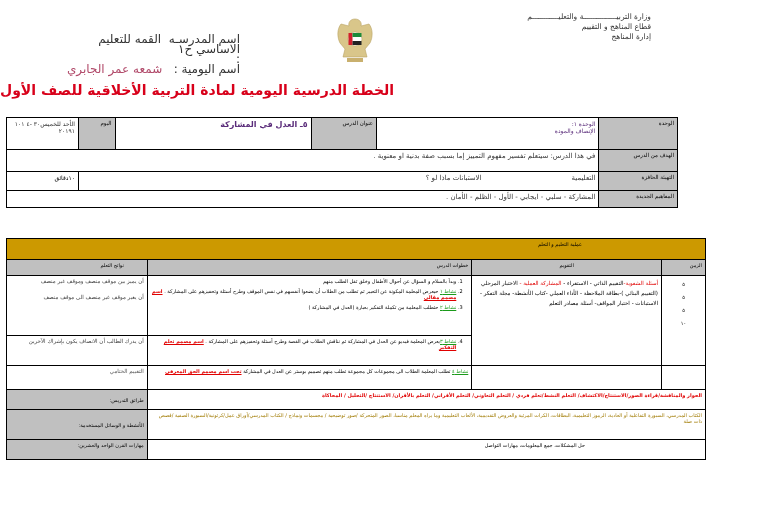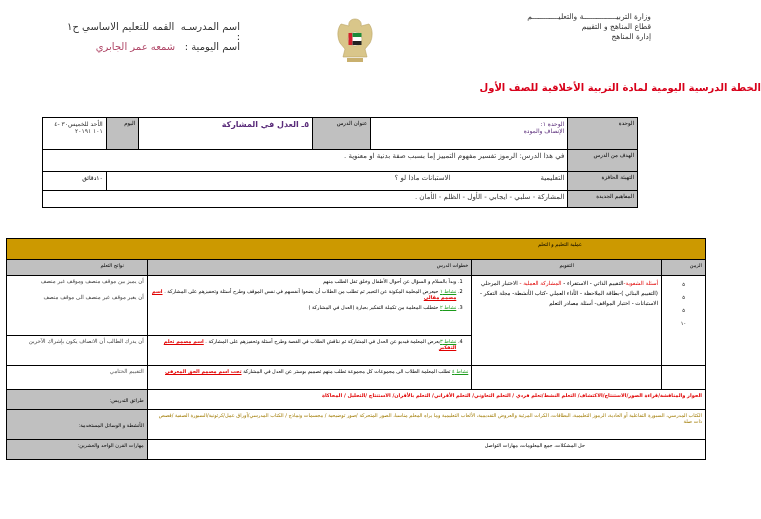--- a/index.html
+++ b/index.html
@@ -2,31 +2,31 @@
 <html><head>
 <meta charset="utf-8">
 <style>
   * { box-sizing: border-box; margin: 0; padding: 0; }
   html, body { width: 761px; height: 519px; background: #ffffff; overflow: hidden; }
   body { font-family: "DejaVu Sans", sans-serif; font-size: 6px; color: #000; position: relative; }
   .abs { position: absolute; }
   .rtl { direction: rtl; }
 
   .ministry { right: 110px; top: 12px; text-align: right; font-size: 7.5px; line-height: 10px; color: #333; }
-  .school { left: 60px; top: 22px; width: 180px; font-size: 10px; line-height: 10px; color: #333; }
+  .school { left: 60px; top: 34px; width: 180px; font-size: 12px; line-height: 10px; color: #333; }
   .teacher-name { color: #b14a6a; }
   .emblem { left: 333px; top: 15px; width: 44px; height: 50px; }
-  .doc-title { left: 0; width: 761px; top: 82px; text-align: right; color: #d8001a; font-weight: bold; font-size: 10px; }
+  .doc-title { left: 0; width: 761px; top: 82px; text-align: left; color: #d8001a; font-weight: bold; font-size: 14px; }
 
   table { border-collapse: collapse; position: absolute; }
   td { border: 1px solid #000; vertical-align: top; padding: 2px 3px; direction: rtl; text-align: right; }
   .gray { background: #c0c0c0; }
   .gold { background: #cc9900; }
 
-  .t1 { left: 6px; top: 117px; width: 596px; margin-left: 36px; }
+  .t1 { left: 6px; top: 117px; width: 672px; }
   .t1 td { font-size: 5.5px; }
   .purple { color: #5a2c7a; font-weight: bold; font-size: 8px; }
   .spaced { letter-spacing: 1.3px; font-size: 7px; color: #333; }
 
   .t2 { left: 6px; top: 238px; width: 700px; }
   .t2 td { font-size: 5px; }
   .red { color: #e00000; }
   .redu { color: #e00000; text-decoration: underline; font-weight: bold; }
   .green { color: #1a9a1a; text-decoration: underline; }
   .gld { color: #a07a00; }
@@ -68,21 +68,21 @@
     <td class="gray" style="width:28px"><span>اليوم</span></td>
     <td style="width:150px"><span class="purple">٥ـ العدل في المشاركة</span></td>
     <td class="gray" style="width:50px"><span>عنوان الدرس</span></td>
     <td style="width:170px">
       <div style="color:#5a2c7a;font-size:6px">الوحدة ١:</div>
       <div style="color:#5a2c7a;font-size:6px">الإنصاف والمودة</div>
     </td>
     <td class="gray" style="width:60px"><span>الوحدة</span></td>
   </tr>
   <tr style="height:22px">
-    <td colspan="5"><span class="spaced">في هذا الدرس: الرموز تفسير مفهوم التمييز إما بسبب صفة بدنية او معنوية .</span></td>
+    <td colspan="5"><span class="spaced">في هذا الدرس: سيتعلم تفسير مفهوم التمييز إما بسبب صفة بدنية او معنوية .</span></td>
     <td class="gray"><span>الهدف من الدرس</span></td>
   </tr>
   <tr style="height:19px">
     <td><span style="font-size:6px">١٠دقائق</span></td>
     <td colspan="4"><span class="spaced">التعليمية</span><span style="display:inline-block;width:90px"></span><span class="spaced">الاستبانات ماذا لو ؟</span></td>
     <td class="gray"><span>التهيئة الحافزة</span></td>
   </tr>
   <tr style="height:17px">
     <td colspan="5"><span class="spaced">المشاركة - سلبي - ايجابي - الأول - الظلم - الأمان .</span></td>
     <td class="gray"><span>المفاهيم الجديدة</span></td>

